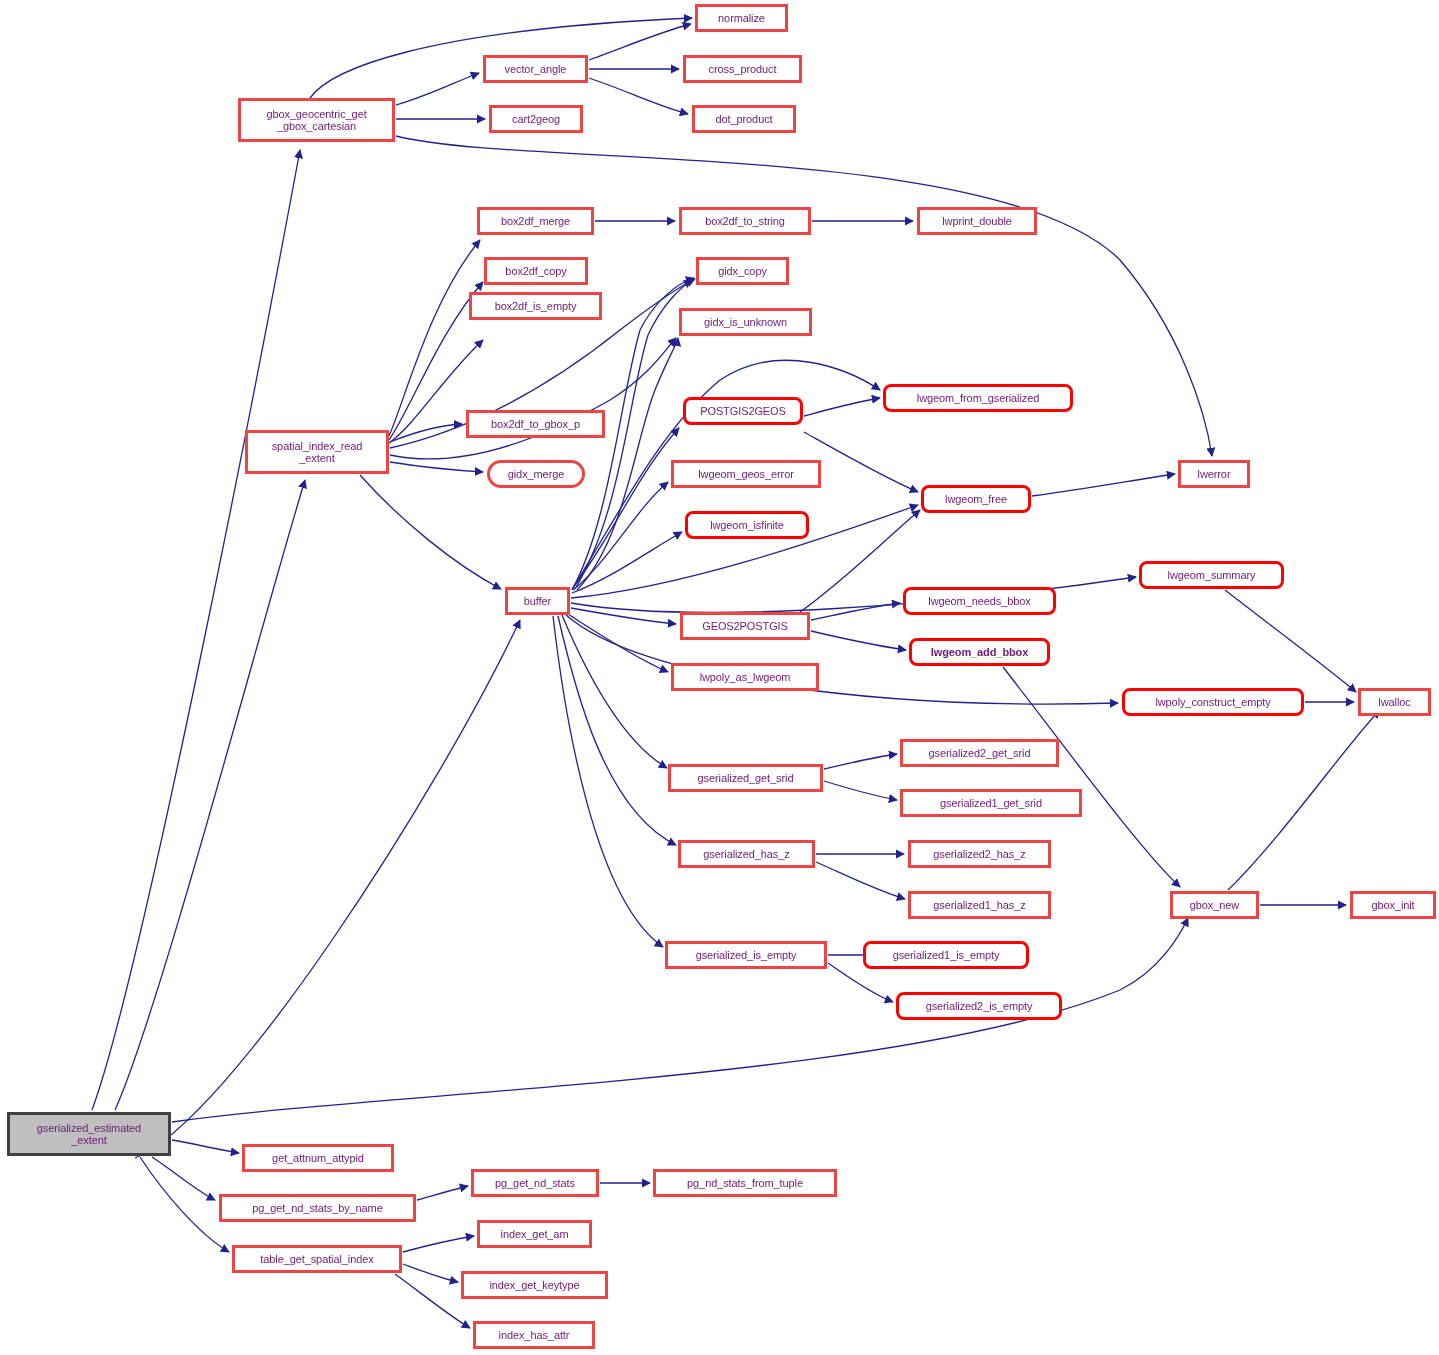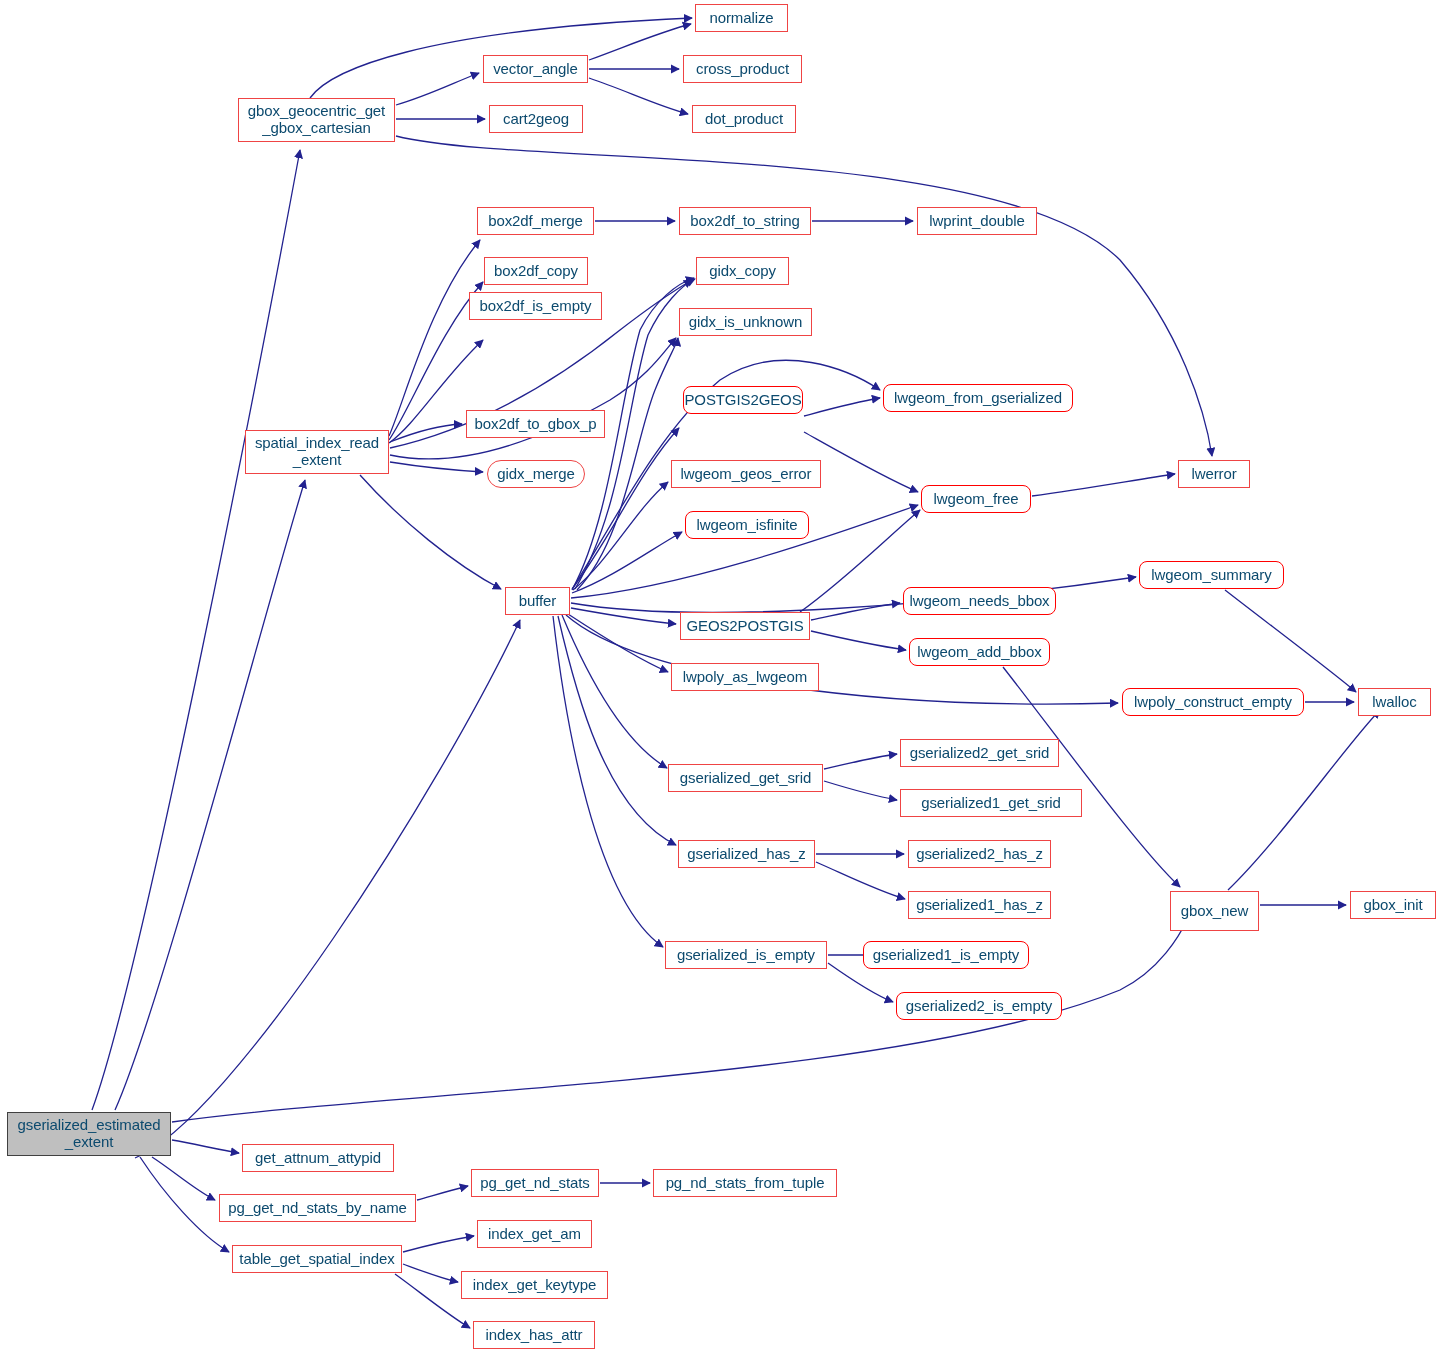--- a/index.html
+++ b/index.html
@@ -19,27 +19,27 @@
     position: absolute;
     left: 0; top: 0;
     width: 1439px;
     height: 1355px;
     pointer-events: none;
   }
   .node {
     position: absolute;
     box-sizing: border-box;
     background: #ffffff;
-    border: 1px solid #ef4444;
+    border: 3px solid #ef4444;
     display: flex;
     align-items: center;
     justify-content: center;
     text-align: center;
-    color: #0c4a6e;
-    font-size: 15px;
+    color: #701a75;
+    font-size: 11px;
     line-height: 1.12;
     white-space: pre;
     letter-spacing: -0.1px;
   }
   .node.red {
     border-color: #ff0000;
     border-radius: 8px;
   }
   .node.root {
     background: #bfbfbf;
@@ -135,44 +135,44 @@
       <div class="node" style="left: 489px; top: 105px; width: 94px; height: 28px;"><span>cart2geog</span></div>
       <div class="node" style="left: 692px; top: 105px; width: 104px; height: 28px;"><span>dot_product</span></div>
       <div class="node" style="left: 477px; top: 207px; width: 117px; height: 28px;"><span>box2df_merge</span></div>
       <div class="node" style="left: 679px; top: 207px; width: 132px; height: 28px;"><span>box2df_to_string</span></div>
       <div class="node" style="left: 917px; top: 207px; width: 120px; height: 28px;"><span>lwprint_double</span></div>
       <div class="node" style="left: 484px; top: 257px; width: 104px; height: 28px;"><span>box2df_copy</span></div>
       <div class="node" style="left: 696px; top: 257px; width: 93px; height: 28px;"><span>gidx_copy</span></div>
       <div class="node" style="left: 469px; top: 292px; width: 133px; height: 28px;"><span>box2df_is_empty</span></div>
       <div class="node" style="left: 679px; top: 308px; width: 133px; height: 28px;"><span>gidx_is_unknown</span></div>
       <div class="node red" style="left: 883px; top: 384px; width: 190px; height: 28px;"><span>lwgeom_from_gserialized</span></div>
-      <div class="node red" style="left: 683px; top: 386px; width: 120px; height: 28px;"><span>POSTGIS2GEOS</span></div>
+      <div class="node red" style="left: 683px; top: 397px; width: 120px; height: 28px;"><span>POSTGIS2GEOS</span></div>
       <div class="node" style="left: 466px; top: 410px; width: 139px; height: 28px;"><span>box2df_to_gbox_p</span></div>
       <div class="node" style="left: 245px; top: 430px; width: 144px; height: 44px;"><span>spatial_index_read
 _extent</span></div>
       <div class="node" style="left: 671px; top: 460px; width: 150px; height: 28px;"><span>lwgeom_geos_error</span></div>
       <div class="node" style="left: 487px; top: 460px; width: 98px; height: 28px; border-radius: 14px;"><span>gidx_merge</span></div>
       <div class="node" style="left: 1178px; top: 460px; width: 72px; height: 28px;"><span>lwerror</span></div>
       <div class="node red" style="left: 921px; top: 485px; width: 110px; height: 28px;"><span>lwgeom_free</span></div>
       <div class="node red" style="left: 685px; top: 511px; width: 124px; height: 28px;"><span>lwgeom_isfinite</span></div>
       <div class="node red" style="left: 1139px; top: 561px; width: 145px; height: 28px;"><span>lwgeom_summary</span></div>
       <div class="node" style="left: 505px; top: 587px; width: 65px; height: 28px;"><span>buffer</span></div>
       <div class="node red" style="left: 903px; top: 587px; width: 153px; height: 28px;"><span>lwgeom_needs_bbox</span></div>
       <div class="node" style="left: 680px; top: 612px; width: 130px; height: 28px; justify-content: center;"><span>GEOS2POSTGIS</span></div>
-      <div class="node red" style="left: 909px; top: 638px; width: 141px; height: 28px;"><span>lwgeom_add_bbox</span></div>
+      <div class="node red" style="left: 909px; top: 638px; width: 141px; height: 28px; font-weight: bold;"><span>lwgeom_add_bbox</span></div>
       <div class="node" style="left: 671px; top: 663px; width: 148px; height: 28px;"><span>lwpoly_as_lwgeom</span></div>
       <div class="node red" style="left: 1122px; top: 688px; width: 182px; height: 28px;"><span>lwpoly_construct_empty</span></div>
       <div class="node" style="left: 1358px; top: 688px; width: 73px; height: 28px;"><span>lwalloc</span></div>
       <div class="node" style="left: 900px; top: 739px; width: 159px; height: 28px;"><span>gserialized2_get_srid</span></div>
       <div class="node" style="left: 668px; top: 764px; width: 155px; height: 28px;"><span>gserialized_get_srid</span></div>
       <div class="node" style="left: 900px; top: 789px; width: 182px; height: 28px;"><span>gserialized1_get_srid</span></div>
       <div class="node" style="left: 908px; top: 840px; width: 143px; height: 28px;"><span>gserialized2_has_z</span></div>
       <div class="node" style="left: 678px; top: 840px; width: 137px; height: 28px;"><span>gserialized_has_z</span></div>
       <div class="node" style="left: 908px; top: 891px; width: 143px; height: 28px;"><span>gserialized1_has_z</span></div>
-      <div class="node" style="left: 1170px; top: 891px; width: 89px; height: 40px;"><span>gbox_new</span></div>
+      <div class="node" style="left: 1170px; top: 891px; width: 89px; height: 28px;"><span>gbox_new</span></div>
       <div class="node" style="left: 1350px; top: 891px; width: 86px; height: 28px;"><span>gbox_init</span></div>
       <div class="node" style="left: 665px; top: 941px; width: 162px; height: 28px;"><span>gserialized_is_empty</span></div>
       <div class="node red" style="left: 863px; top: 941px; width: 166px; height: 28px;"><span>gserialized1_is_empty</span></div>
       <div class="node red" style="left: 896px; top: 992px; width: 166px; height: 28px;"><span>gserialized2_is_empty</span></div>
       <div class="node" style="left: 242px; top: 1144px; width: 152px; height: 28px;"><span>get_attnum_attypid</span></div>
       <div class="node" style="left: 471px; top: 1169px; width: 128px; height: 28px;"><span>pg_get_nd_stats</span></div>
       <div class="node" style="left: 653px; top: 1169px; width: 184px; height: 28px;"><span>pg_nd_stats_from_tuple</span></div>
       <div class="node" style="left: 219px; top: 1194px; width: 197px; height: 28px;"><span>pg_get_nd_stats_by_name</span></div>
       <div class="node" style="left: 477px; top: 1220px; width: 115px; height: 28px;"><span>index_get_am</span></div>
       <div class="node" style="left: 232px; top: 1245px; width: 170px; height: 28px;"><span>table_get_spatial_index</span></div>

